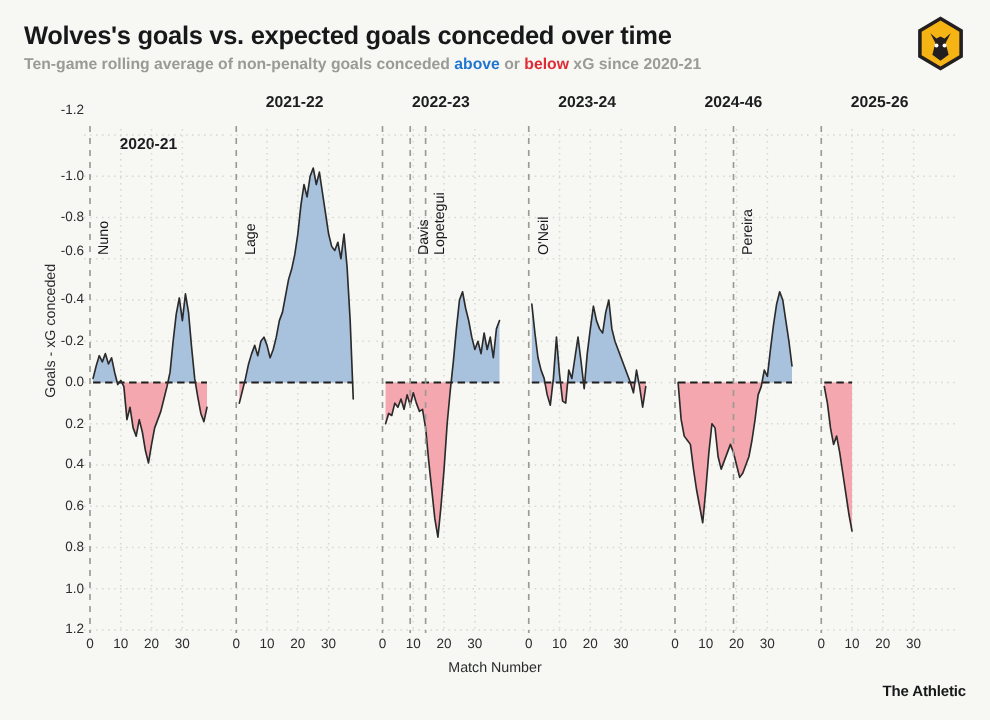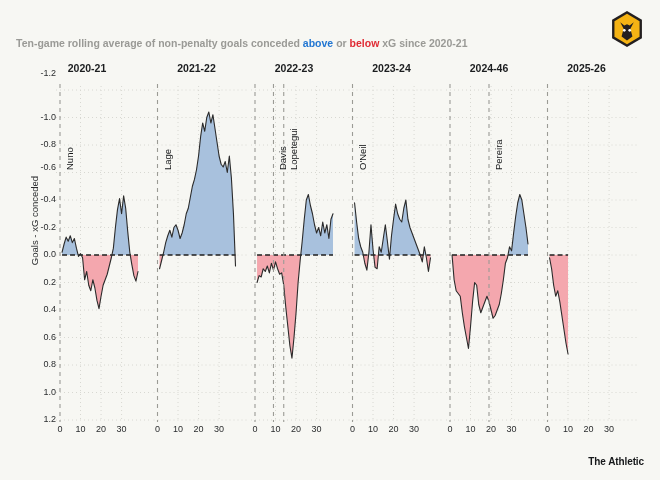--- a/index.html
+++ b/index.html
@@ -67,20 +67,21 @@
     transform-origin:left top;
   }
   svg{display:block;}
   .plot-svg{position:absolute;left:0;top:0;}
 </style>
 </head>
 <body>
 
 <div id="root">
 
+  <div class="title">Wolves's goals vs. expected goals conceded over time</div>
 
   <div class="subtitle">
     <span>Ten-game rolling average of non-penalty goals conceded </span><span class="above">above</span><span> or </span><span class="below">below</span><span> xG since 2020-21</span>
   </div>
 
   <svg class="logo" viewBox="0 0 100 112">
     <polygon points="50,3 94,29 94,83 50,109 6,83 6,29" fill="#231f20"></polygon>
     <polygon points="50,11 87,33 87,79 50,101 13,79 13,33" fill="#f5b314"></polygon>
     <path d="M30 36 L40 55 L34 78 L50 90 L66 78 L60 55 L70 36 L58 46 L50 42 L42 46 Z" fill="#231f20"></path>
     <circle cx="42" cy="60" r="4" fill="#ffffff"></circle>
@@ -98,21 +99,21 @@
       <div class="ytick" style="top: 276.5px;">0.2</div>
       <div class="ytick" style="top: 304px;">0.4</div>
       <div class="ytick" style="top: 331.5px;">0.6</div>
       <div class="ytick" style="top: 359px;">0.8</div>
       <div class="ytick" style="top: 386.5px;">1.0</div>
       <div class="ytick" style="top: 414px;">1.2</div>
     </div>
   <div class="ylabel">Goals - xG conceded</div>
 
   <div id="panels">
-      <div class="season-label" style="left: 48px; width: 78px;">2020-21</div>
+      <div class="season-label" style="left: 60px; width: 78px; margin-top: 28px;">2020-21</div>
       <div class="season-label" style="left: 157.5px; width: 78px;">2021-22</div>
       <div class="season-label" style="left: 255px; width: 78px;">2022-23</div>
       <div class="season-label" style="left: 352.5px; width: 78px;">2023-24</div>
       <div class="season-label" style="left: 450px; width: 78px;">2024-46</div>
       <div class="season-label" style="left: 547.5px; width: 78px;">2025-26</div>
     </div>
   <svg class="plot-svg" id="plot" width="660" height="480">
       <line x1="56" x2="150" y1="90" y2="90" stroke="#d8d8d2" stroke-width="1" stroke-dasharray="1 3"></line>
       <line x1="153.5" x2="247.5" y1="90" y2="90" stroke="#d8d8d2" stroke-width="1" stroke-dasharray="1 3"></line>
       <line x1="251" x2="345" y1="90" y2="90" stroke="#d8d8d2" stroke-width="1" stroke-dasharray="1 3"></line>
@@ -270,14 +271,15 @@
     </div>
   <div id="mgrs">
       <div class="mgr-label" style="left: 64px; top: 170px;">Nuno</div>
       <div class="mgr-label" style="left: 161.5px; top: 170px;">Lage</div>
       <div class="mgr-label" style="left: 277.474px; top: 170px;">Davis</div>
       <div class="mgr-label" style="left: 287.737px; top: 170px;">Lopetegui</div>
       <div class="mgr-label" style="left: 356.5px; top: 170px;">O'Neil</div>
       <div class="mgr-label" style="left: 493px; top: 170px;">Pereira</div>
     </div>
 
+  <div class="xaxis-title">Match Number</div>
   <div class="credit">The Athletic</div>
 </div>
 
 </body></html>

